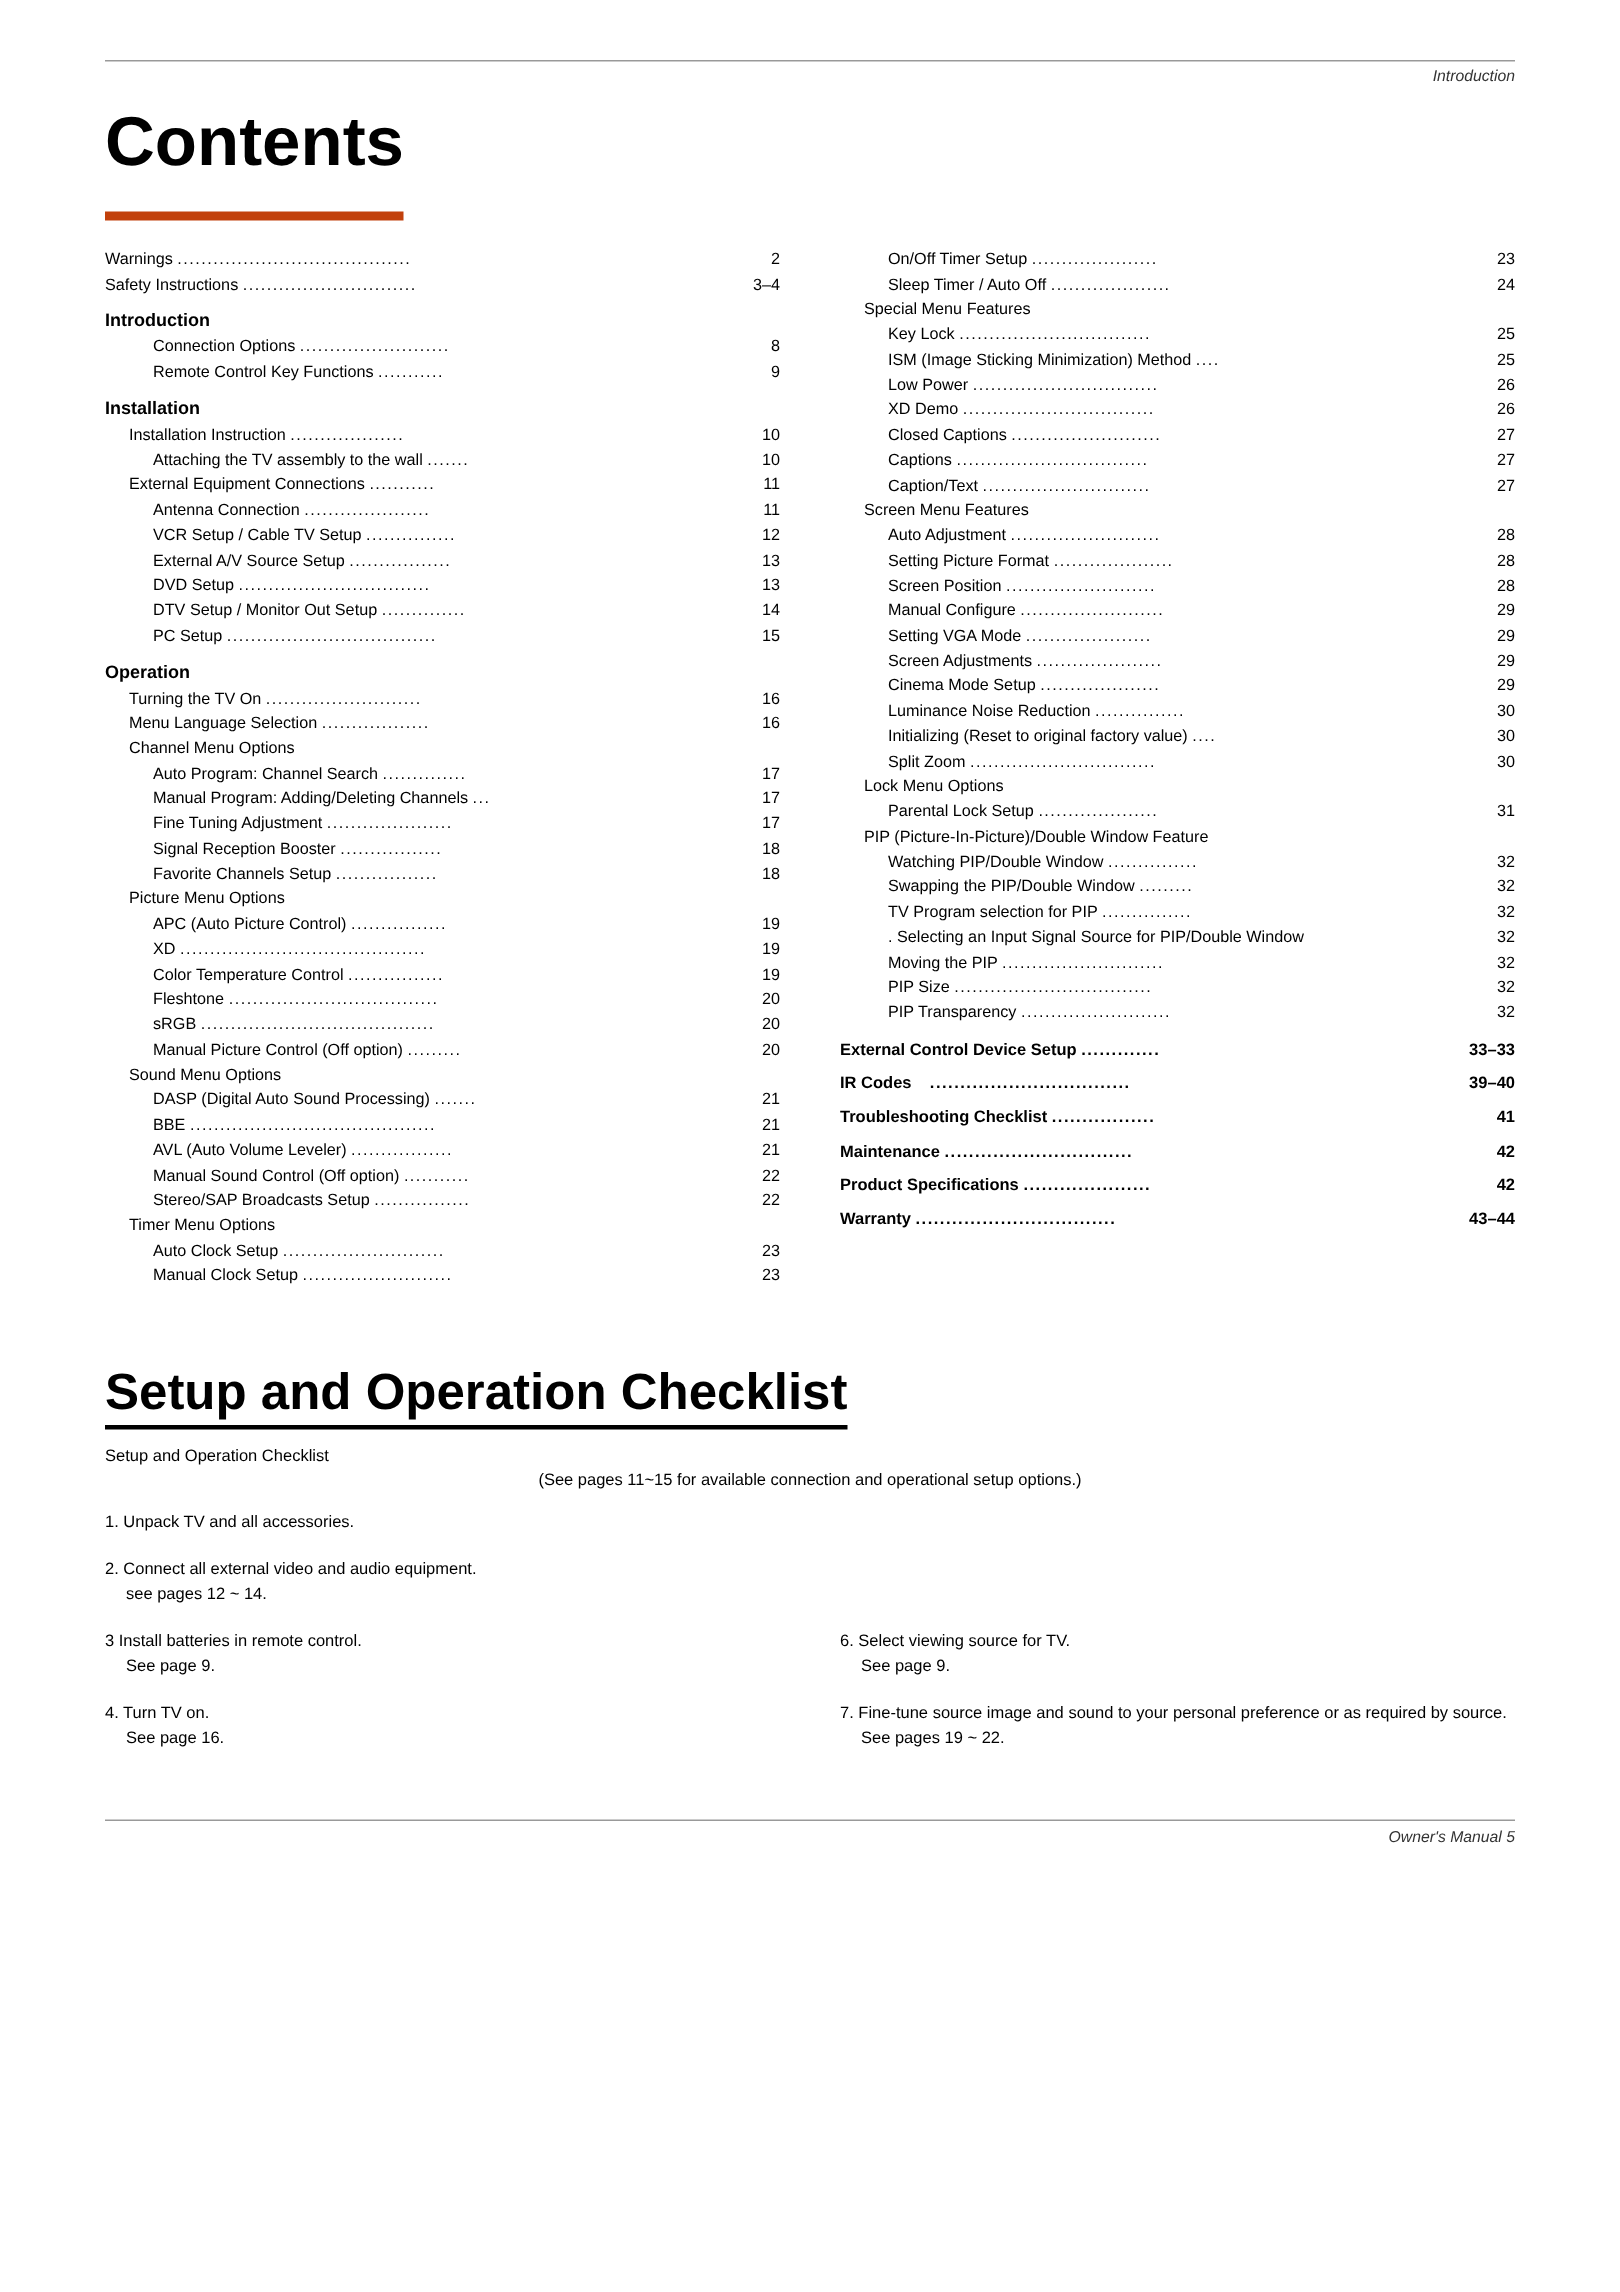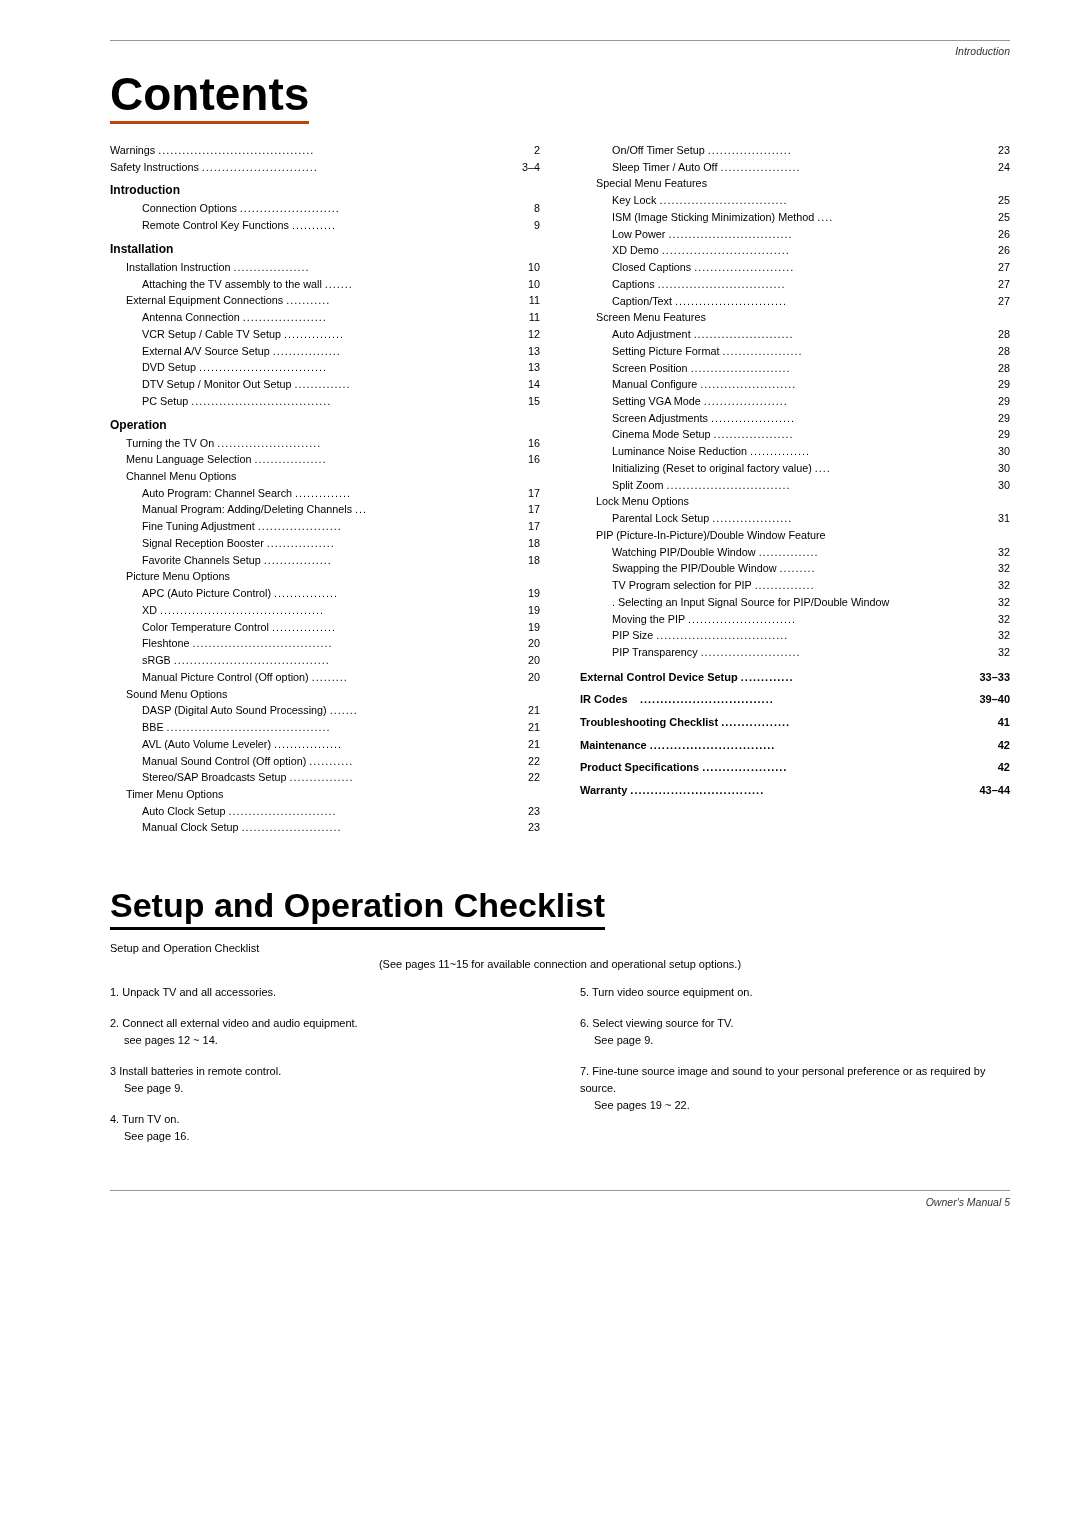--- a/index.html
+++ b/index.html
@@ -7,40 +7,39 @@
       font-family: Arial, Helvetica, sans-serif;
       font-size: 11px;
       background: #fff;
       color: #000;
       width: 1080px;
       min-height: 1528px;
       position: relative;
     }
     .page-wrapper {
       padding: 40px 70px 40px 70px;
-      margin-left: 40px;
     }
     .top-rule {
       border-top: 1px solid #999;
       margin-bottom: 4px;
     }
     .top-label {
       text-align: right;
       font-style: italic;
       font-size: 10.5px;
       color: #333;
       margin-bottom: 10px;
     }
     .title-contents {
       font-size: 46px;
       font-weight: bold;
       font-family: Arial, Helvetica, sans-serif;
       margin-bottom: 18px;
-      border-bottom: 3px solid #c2410c;
-      padding-bottom: 0;
+      border-bottom: 6px solid #c2410c;
+      padding-bottom: 20px;
       display: inline-block;
     }
     .two-col {
       display: flex;
       gap: 40px;
       margin-bottom: 30px;
     }
     .col-left { flex: 1; }
     .col-right { flex: 1; }
 
@@ -93,20 +92,21 @@
       margin-bottom: 4px;
     }
     .checklist-note {
       font-size: 11px;
       margin-bottom: 14px;
       text-align: center;
     }
     .checklist-two-col {
       display: flex;
       gap: 40px;
+      align-items: flex-end;
     }
     .checklist-col { flex: 1; }
     .checklist-item {
       font-size: 11px;
       line-height: 1.55;
       margin-bottom: 14px;
     }
     .checklist-item .sub {
       padding-left: 14px;
     }
@@ -462,23 +462,20 @@
         <div>3  Install batteries in remote control.</div>
         <div class="sub">See page 9.</div>
       </div>
       <div class="checklist-item">
         <div>4. Turn TV on.</div>
         <div class="sub">See page 16.</div>
       </div>
     </div>
     <div class="checklist-col">
       <div class="checklist-item">
-        <span>5. Turn video source equipment on.</span>
-      </div>
-      <div class="checklist-item">
         <div>6. Select viewing source for TV.</div>
         <div class="sub">See page 9.</div>
       </div>
       <div class="checklist-item">
         <div>7. Fine-tune source image and sound to your personal preference or as required by source.</div>
         <div class="sub">See pages 19 ~ 22.</div>
       </div>
     </div>
   </div>
 

